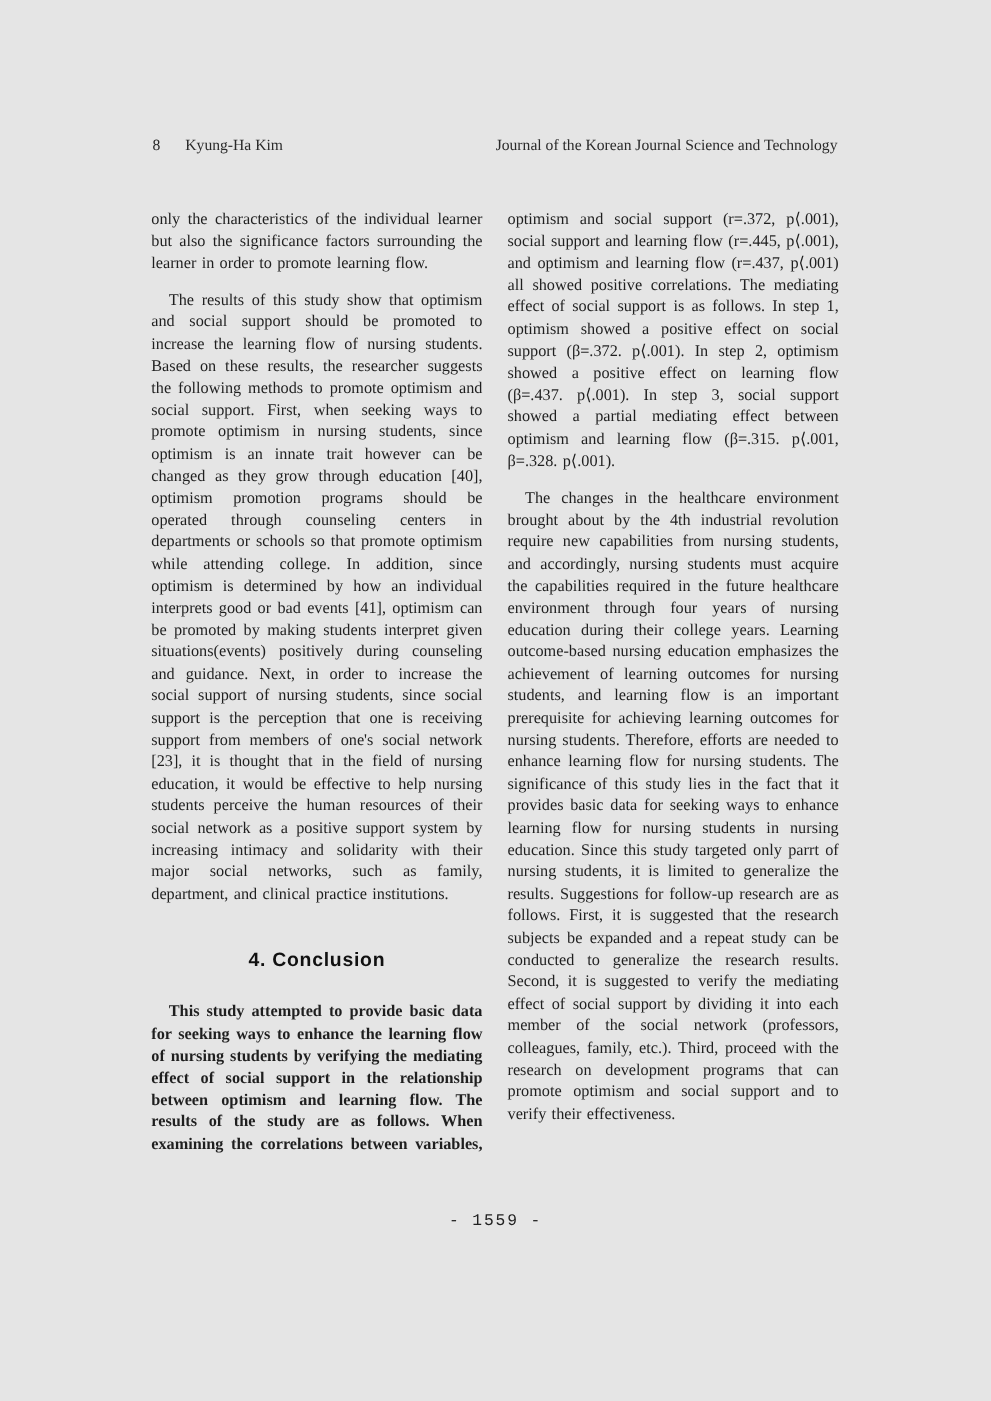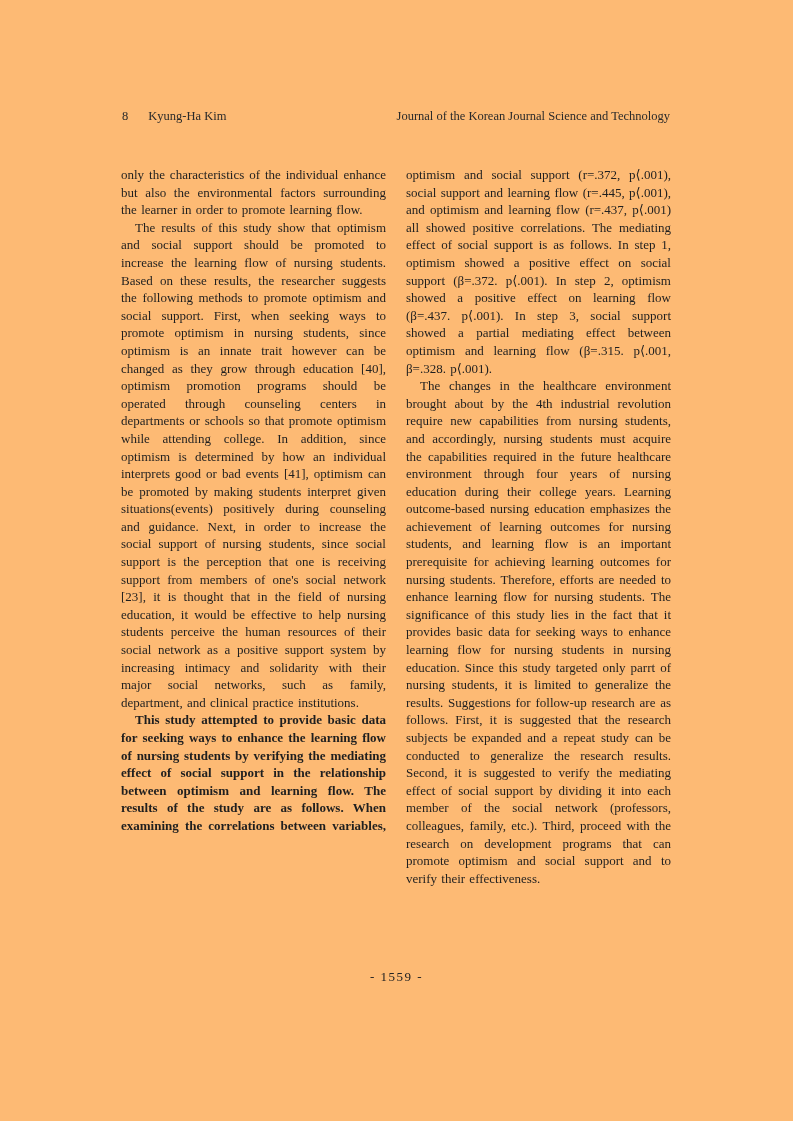--- a/index.html
+++ b/index.html
@@ -4,21 +4,21 @@
 <style>
   html, body {
     margin: 0;
     padding: 0;
     background: #ffffff;
   }
   .page {
     position: relative;
     width: 793px;
     height: 1121px;
-    background: #fdba74;
+    background: #e5e5e5;
     font-family: "Liberation Serif", "DejaVu Serif", serif;
     color: #1f1f1f;
     overflow: hidden;
   }
   .running-header {
     position: absolute;
     top: 109px;
     left: 122px;
     width: 548px;
     display: flex;
@@ -44,63 +44,65 @@
   }
   .col p {
     margin: 0;
     font-size: 13px;
     line-height: 17.6px;
     text-align: justify;
     word-spacing: 1px;
   }
   .col p.indent {
     text-indent: 14px;
+    margin-top: 12px;
   }
   .col p.flow-last {
     text-align-last: justify;
     font-weight: bold;
   }
   .section-heading {
     font-family: "Liberation Sans", "DejaVu Sans", sans-serif;
     font-weight: bold;
     font-size: 15.5px;
     letter-spacing: 0.6px;
     text-align: center;
     margin: 37px 0 22px 0;
     color: #111111;
   }
   .page-footer {
     position: absolute;
     top: 969px;
     left: 0;
     width: 100%;
     text-align: center;
-    font-family: Liberation Serif, serif;
+    font-family: Liberation Mono, monospace;
     font-size: 13px;
     letter-spacing: 1.5px;
     color: #222222;
   }
 </style>
 </head>
 <body>
 
 <div class="page">
 
   <div class="running-header">
     <div class="hdr-left">
       <span class="pagenum">8</span><span>Kyung-Ha Kim</span>
     </div>
     <div class="hdr-right">Journal of the Korean Journal Science and Technology</div>
   </div>
 
   <div class="columns">
 
     <div class="col">
-      <p>only the characteristics of the individual enhance but also the environmental factors surrounding the learner in order to promote learning flow.</p>
+      <p>only the characteristics of the individual learner but also the significance factors surrounding the learner in order to promote learning flow.</p>
       <p class="indent">The results of this study show that optimism and social support should be promoted to increase the learning flow of nursing students. Based on these results, the researcher suggests the following methods to promote optimism and social support. First, when seeking ways to promote optimism in nursing students, since optimism is an innate trait however can be changed as they grow through education [40], optimism promotion programs should be operated through counseling centers in departments or schools so that promote optimism while attending college. In addition, since optimism is determined by how an individual interprets good or bad events [41], optimism can be promoted by making students interpret given situations(events) positively during counseling and guidance. Next, in order to increase the social support of nursing students, since social support is the perception that one is receiving support from members of one's social network [23], it is thought that in the field of nursing education, it would be effective to help nursing students perceive the human resources of their social network as a positive support system by increasing intimacy and solidarity with their major social networks, such as family, department, and clinical practice institutions.</p>
+      <h2 class="section-heading">4. Conclusion</h2>
       <p class="indent flow-last">This study attempted to provide basic data for seeking ways to enhance the learning flow of nursing students by verifying the mediating effect of social support in the relationship between optimism and learning flow. The results of the study are as follows. When examining the correlations between variables,</p>
     </div>
 
     <div class="col">
       <p>optimism and social support (r=.372, p⟨.001), social support and learning flow (r=.445, p⟨.001), and optimism and learning flow (r=.437, p⟨.001) all showed positive correlations. The mediating effect of social support is as follows. In step 1, optimism showed a positive effect on social support (β=.372. p⟨.001). In step 2, optimism showed a positive effect on learning flow (β=.437. p⟨.001). In step 3, social support showed a partial mediating effect between optimism and learning flow (β=.315. p⟨.001, β=.328. p⟨.001).</p>
       <p class="indent">The changes in the healthcare environment brought about by the 4th industrial revolution require new capabilities from nursing students, and accordingly, nursing students must acquire the capabilities required in the future healthcare environment through four years of nursing education during their college years. Learning outcome-based nursing education emphasizes the achievement of learning outcomes for nursing students, and learning flow is an important prerequisite for achieving learning outcomes for nursing students. Therefore, efforts are needed to enhance learning flow for nursing students. The significance of this study lies in the fact that it provides basic data for seeking ways to enhance learning flow for nursing students in nursing education. Since this study targeted only parrt of nursing students, it is limited to generalize the results. Suggestions for follow-up research are as follows. First, it is suggested that the research subjects be expanded and a repeat study can be conducted to generalize the research results. Second, it is suggested to verify the mediating effect of social support by dividing it into each member of the social network (professors, colleagues, family, etc.). Third, proceed with the research on development programs that can promote optimism and social support and to verify their effectiveness.</p>
     </div>
 
   </div>
 

